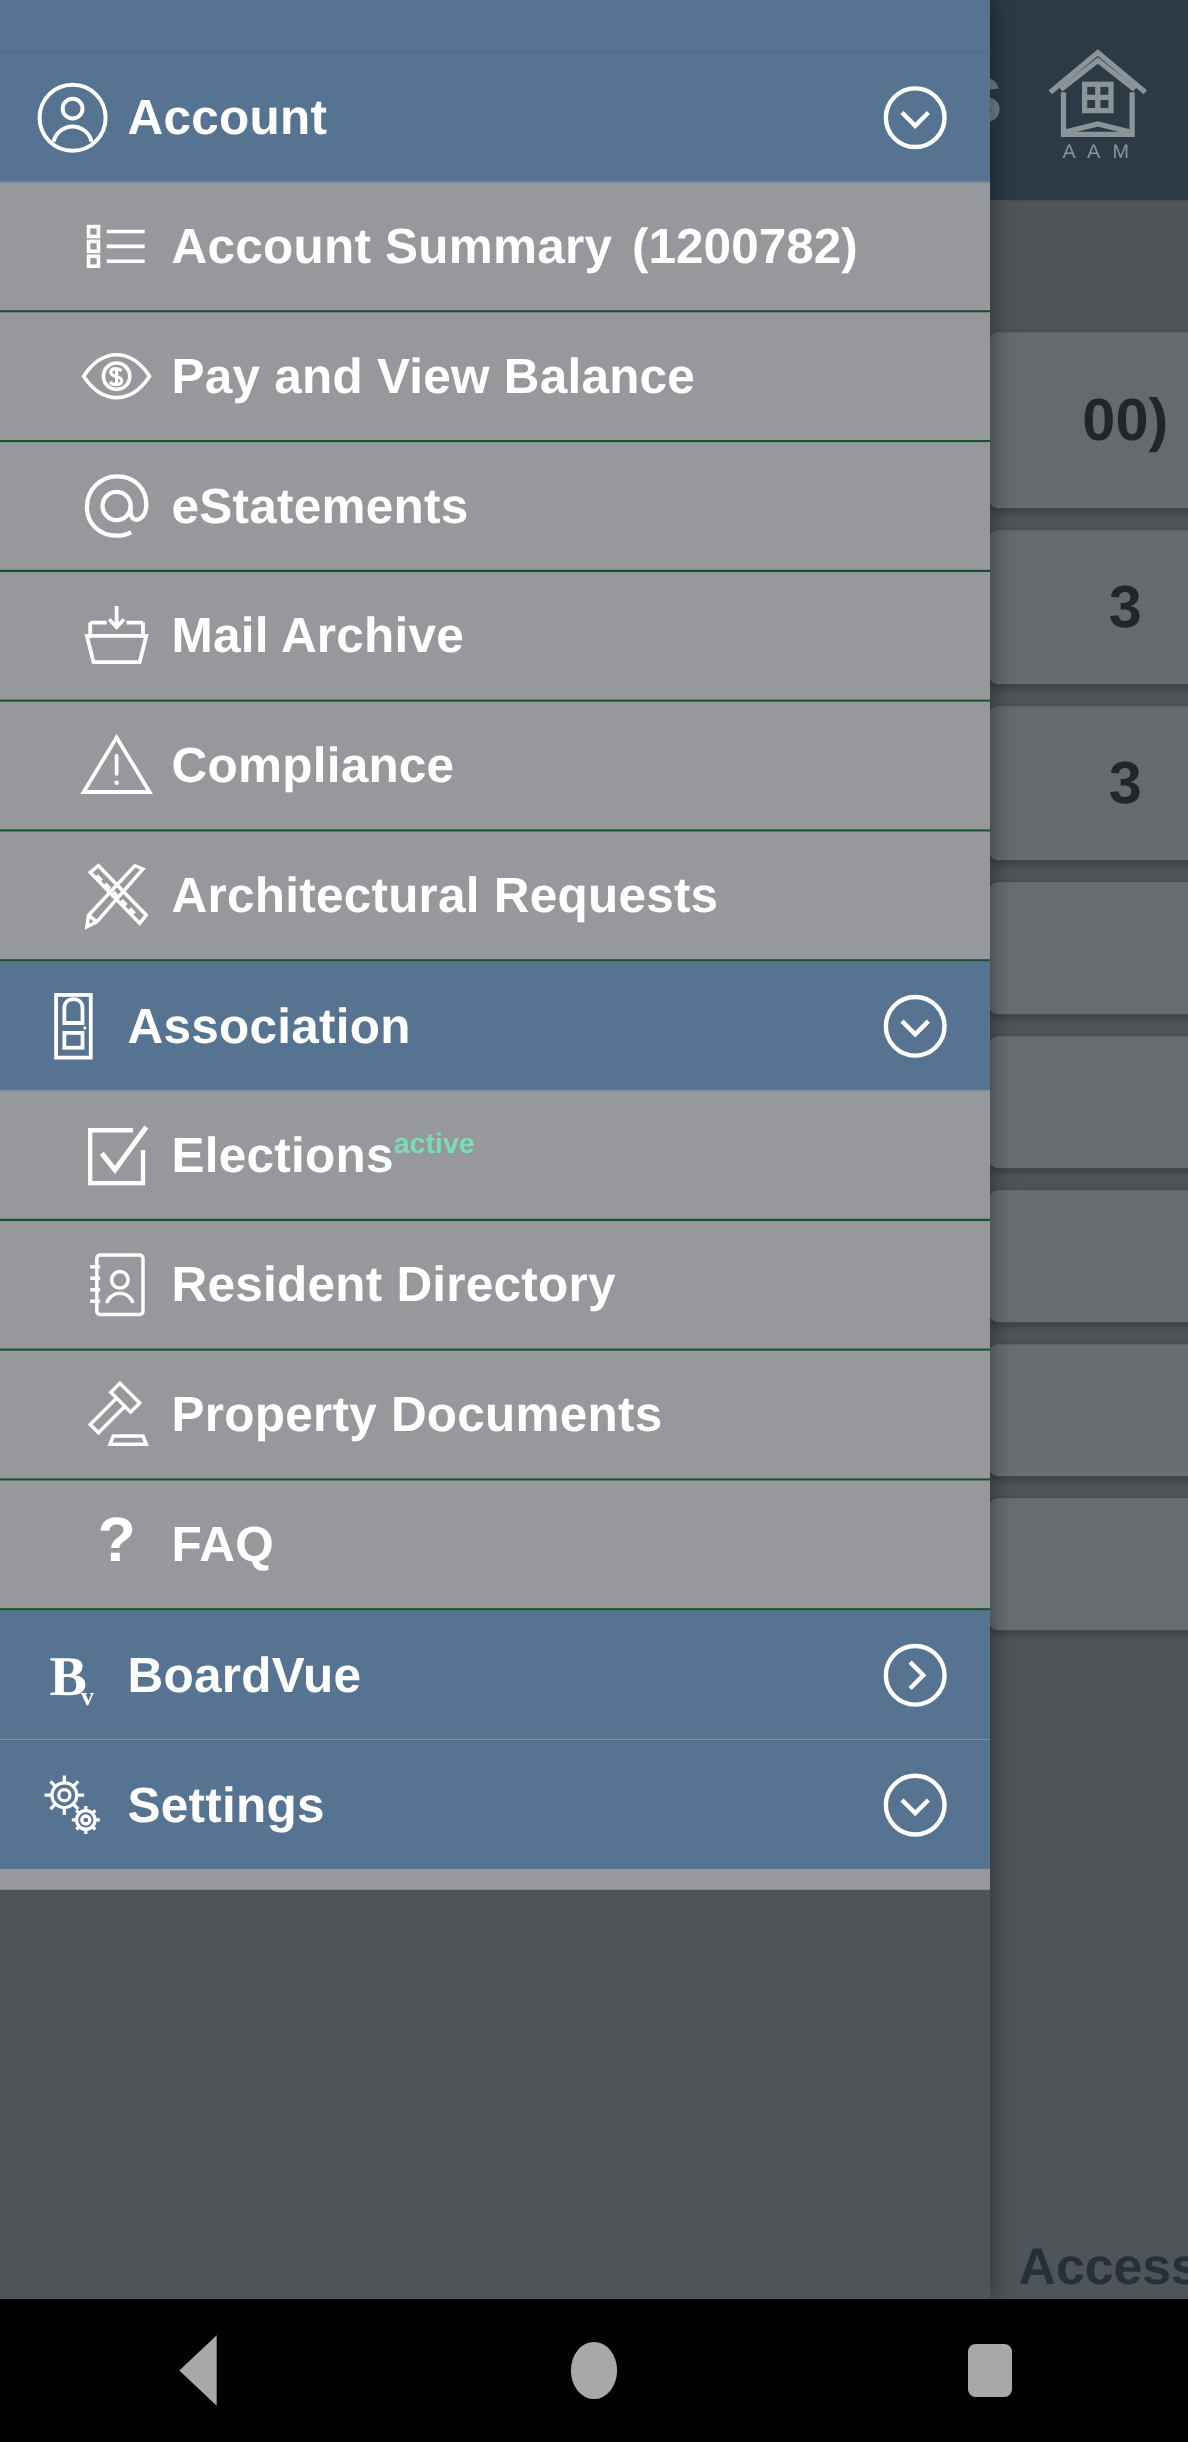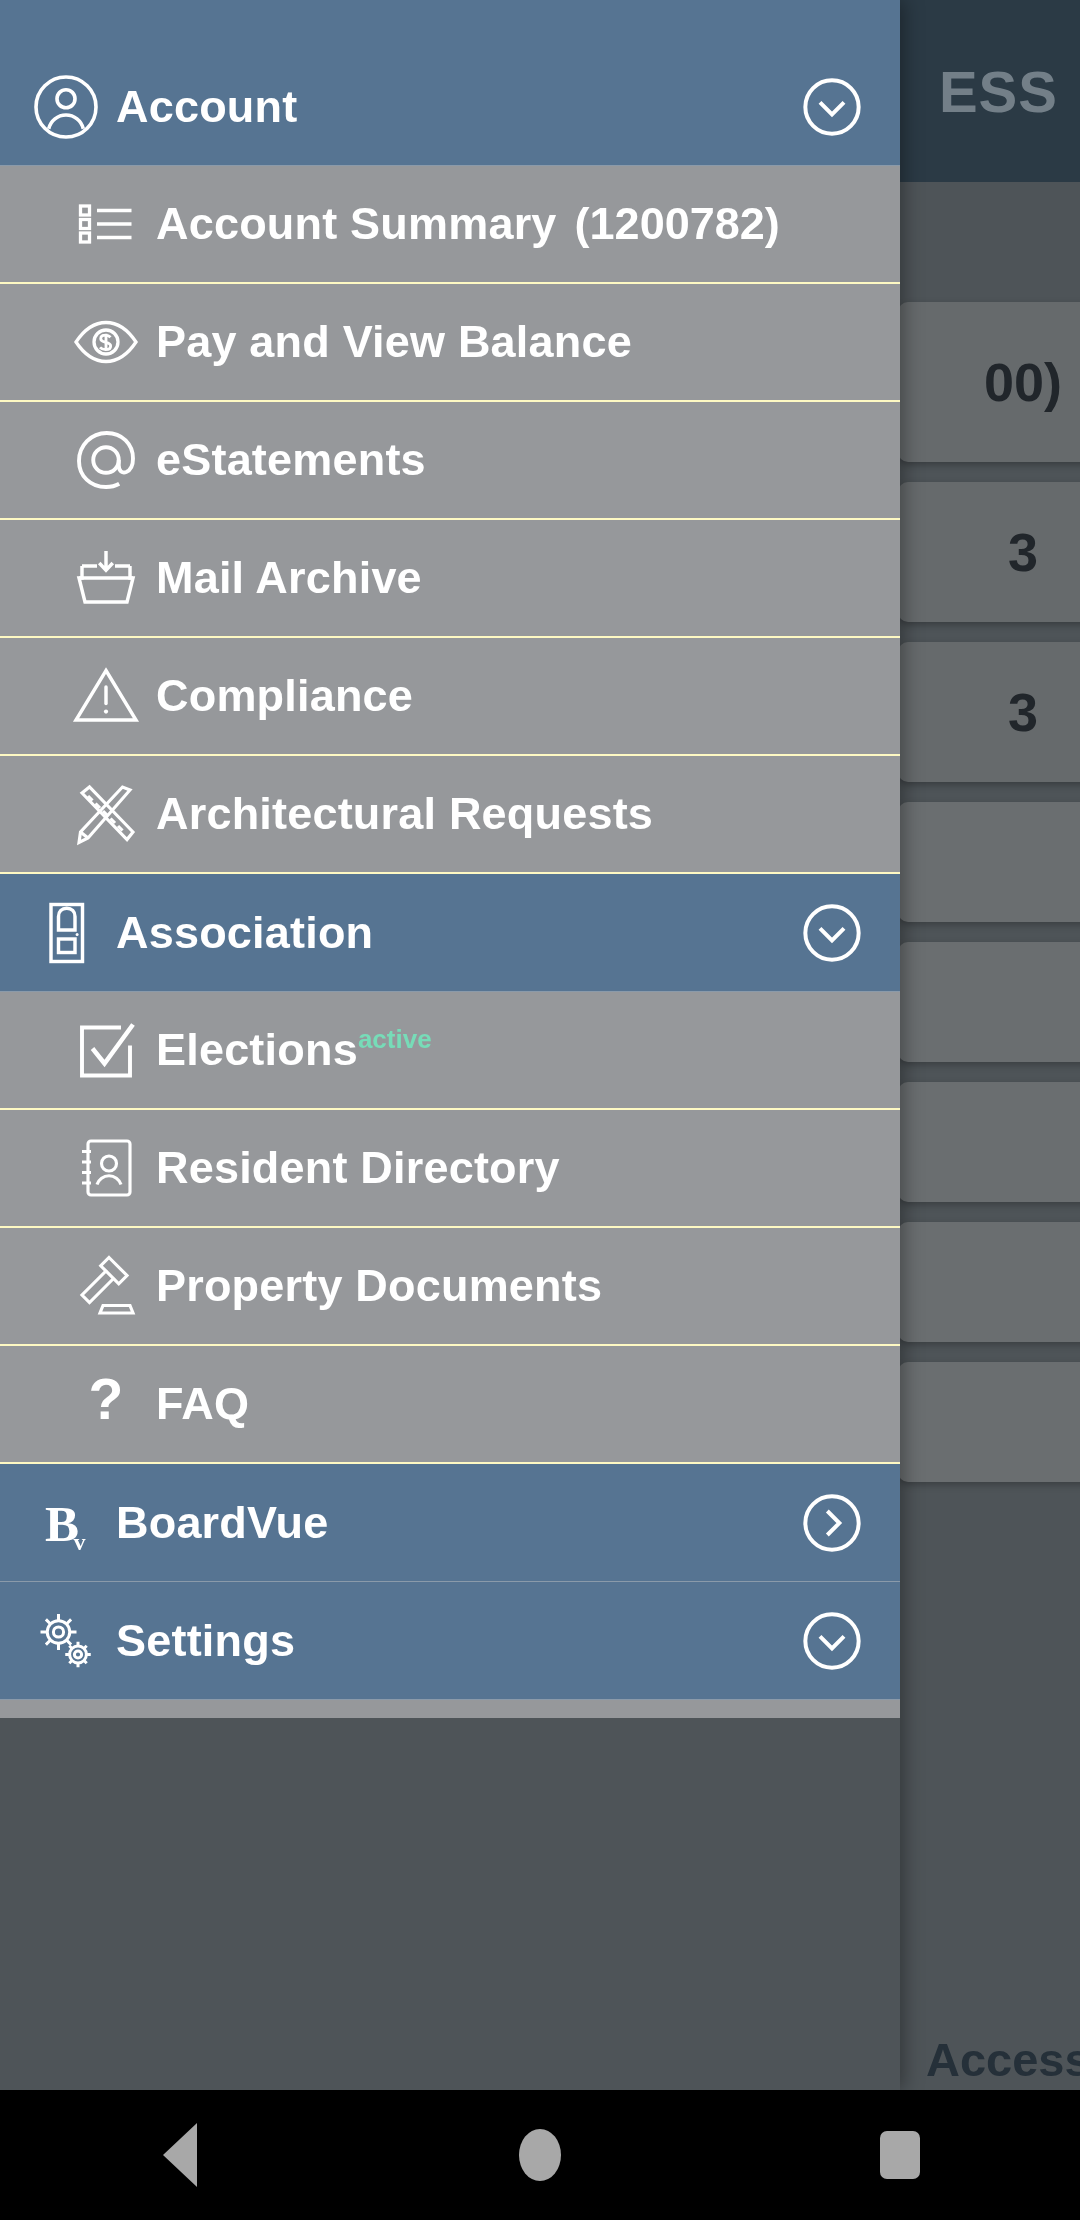--- a/index.html
+++ b/index.html
@@ -68,21 +68,21 @@
     color:#ffffff;
   }
   .row.section {
     background:#567492;
     height:118px;
     border-bottom:1px solid #8a9aaa;
   }
   .row.sub {
     background:#96989b;
     height:118px;
-    border-bottom:2px solid #fef9c3;
+    border-bottom:2px solid #14532d;
   }
   .row .ico {
     flex:0 0 auto;
     width:72px; height:72px;
     display:flex; align-items:center; justify-content:center;
     margin-right:14px;
   }
   .row .ico svg { width:100%; height:100%; display:block; }
   .row.sub .ico { margin-left:40px; }
   .row .label {
@@ -119,20 +119,33 @@
 </style>
 </head>
 <body>
 
 <div id="screen">
 
   <div id="backdrop">
 
     <div id="bd-topbar">
       <div class="bd-title">ESS</div>
+      <div class="aam-logo">
+        <svg viewBox="0 0 100 100">
+          <g fill="none" stroke="#8b9499" stroke-width="4">
+            <path d="M14 44 L50 14 L86 44"></path>
+            <path d="M22 42 L50 20 L78 42"></path>
+            <path d="M24 44 L24 76 L50 76 L76 76 L76 44"></path>
+            <rect x="40" y="38" width="20" height="20"></rect>
+            <path d="M50 38 L50 58 M40 48 L60 48"></path>
+            <path d="M26 74 L50 68 L74 74"></path>
+          </g>
+          <text x="50" y="94" text-anchor="middle" fill="#8b9499" font-size="15" font-family="Liberation Sans, sans-serif" letter-spacing="3">A A M</text>
+        </svg>
+      </div>
     </div>
 
     <div id="bd-body">
       <div class="bd-card" style="top:120px;height:160px;">
         <span>00)</span>
       </div>
       <div class="bd-card" style="top:300px;height:140px;">
         <span>3</span>
       </div>
       <div class="bd-card" style="top:460px;height:140px;">

